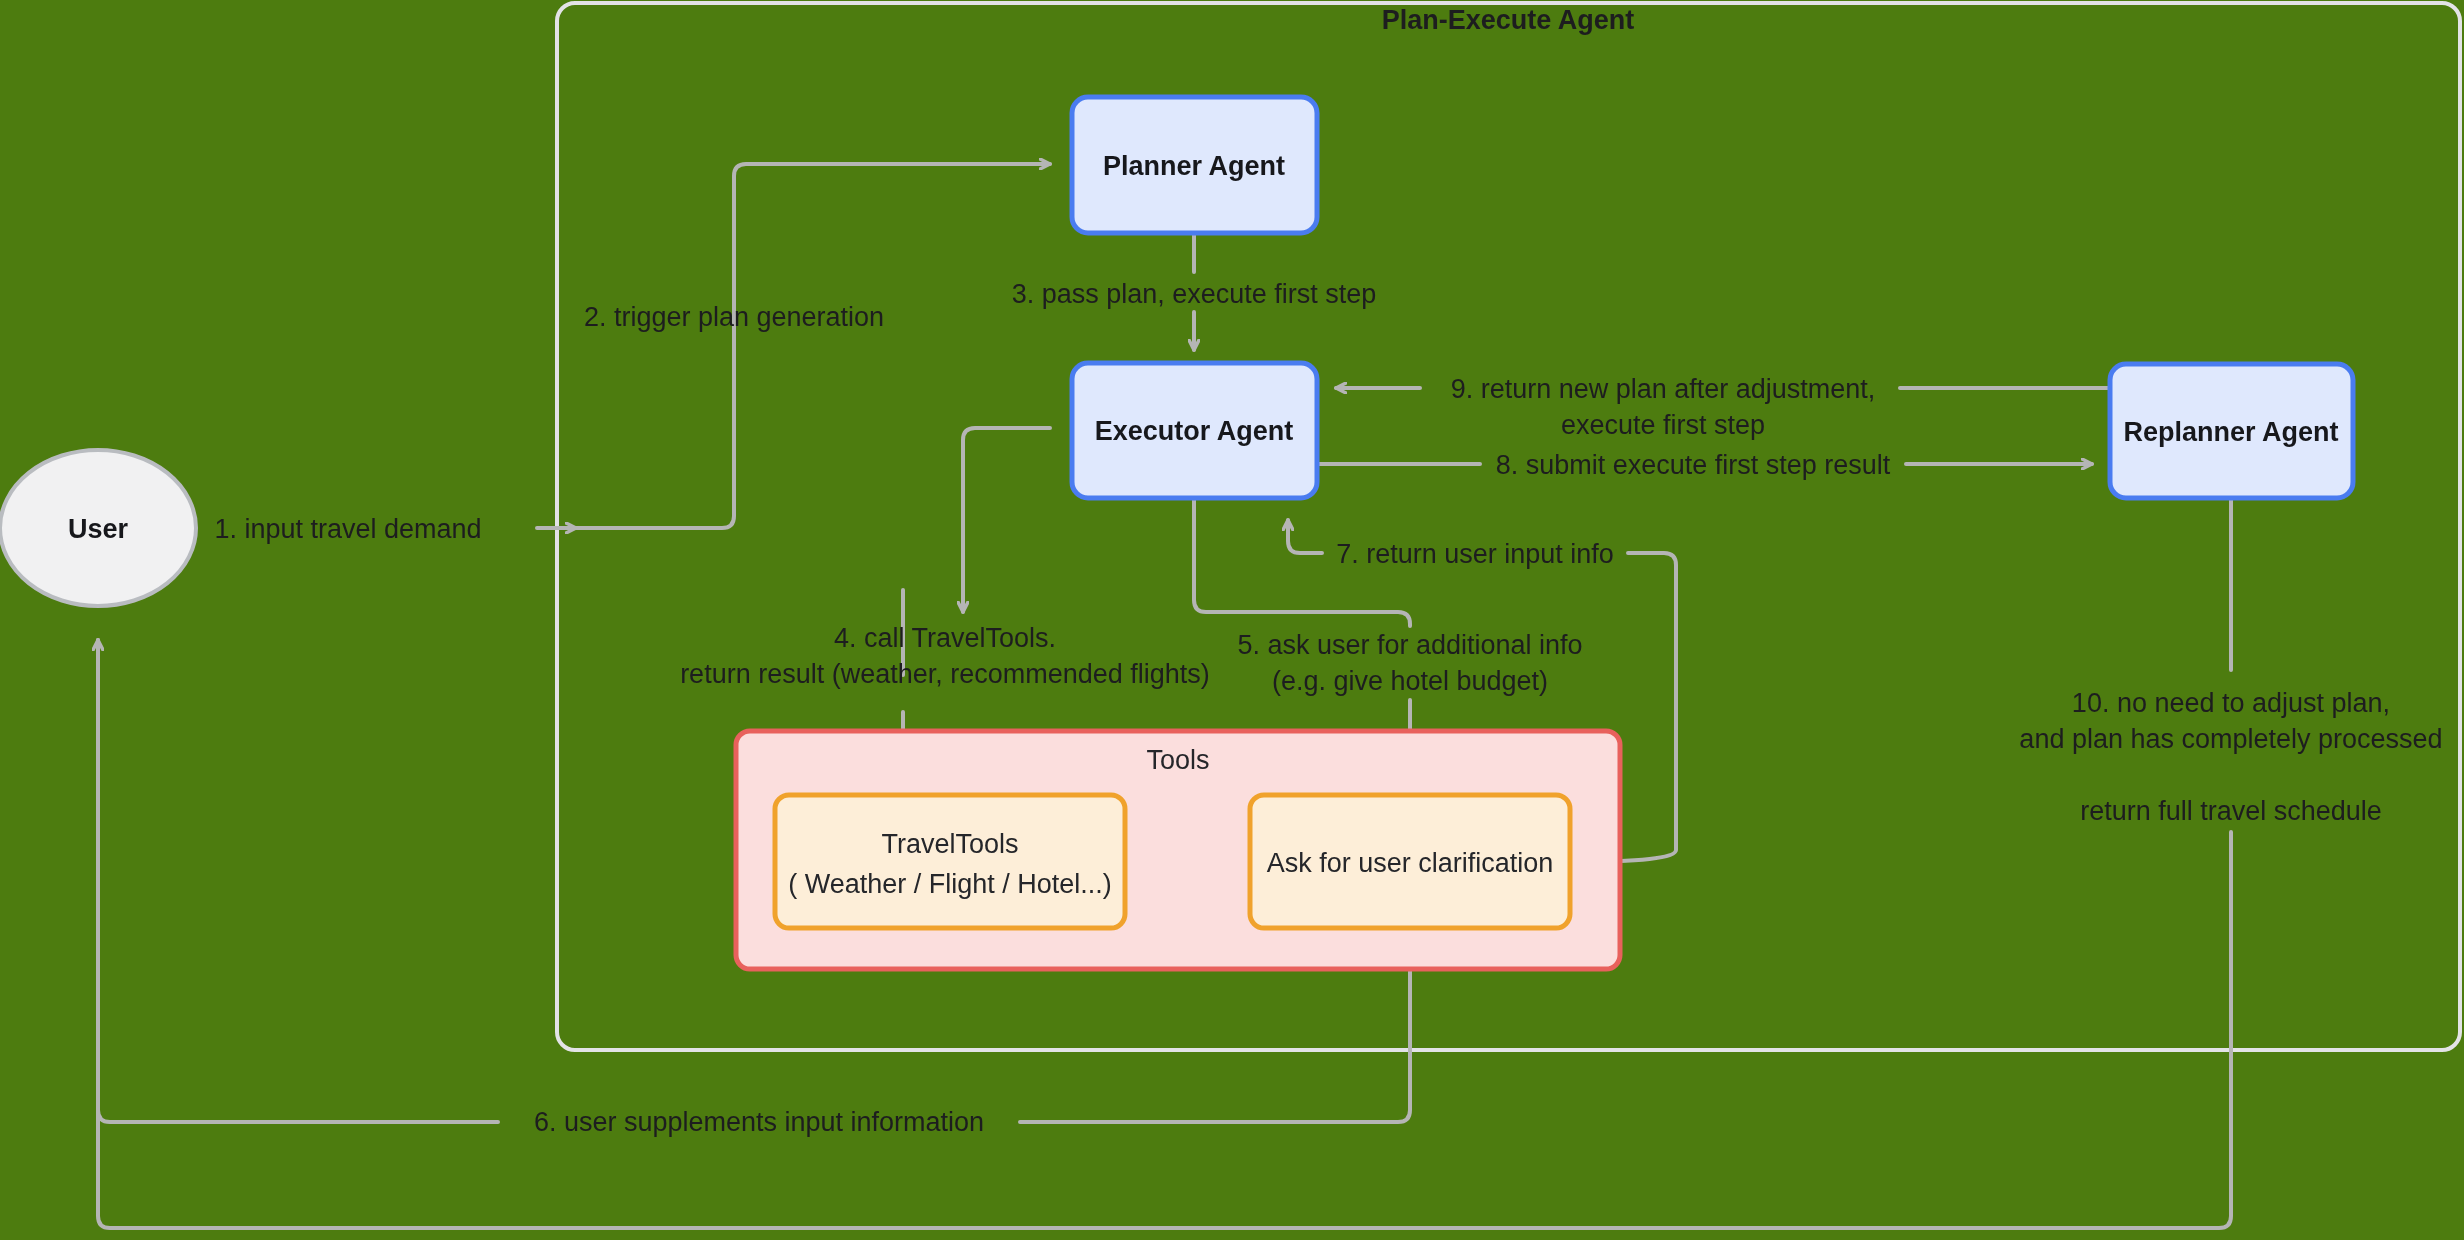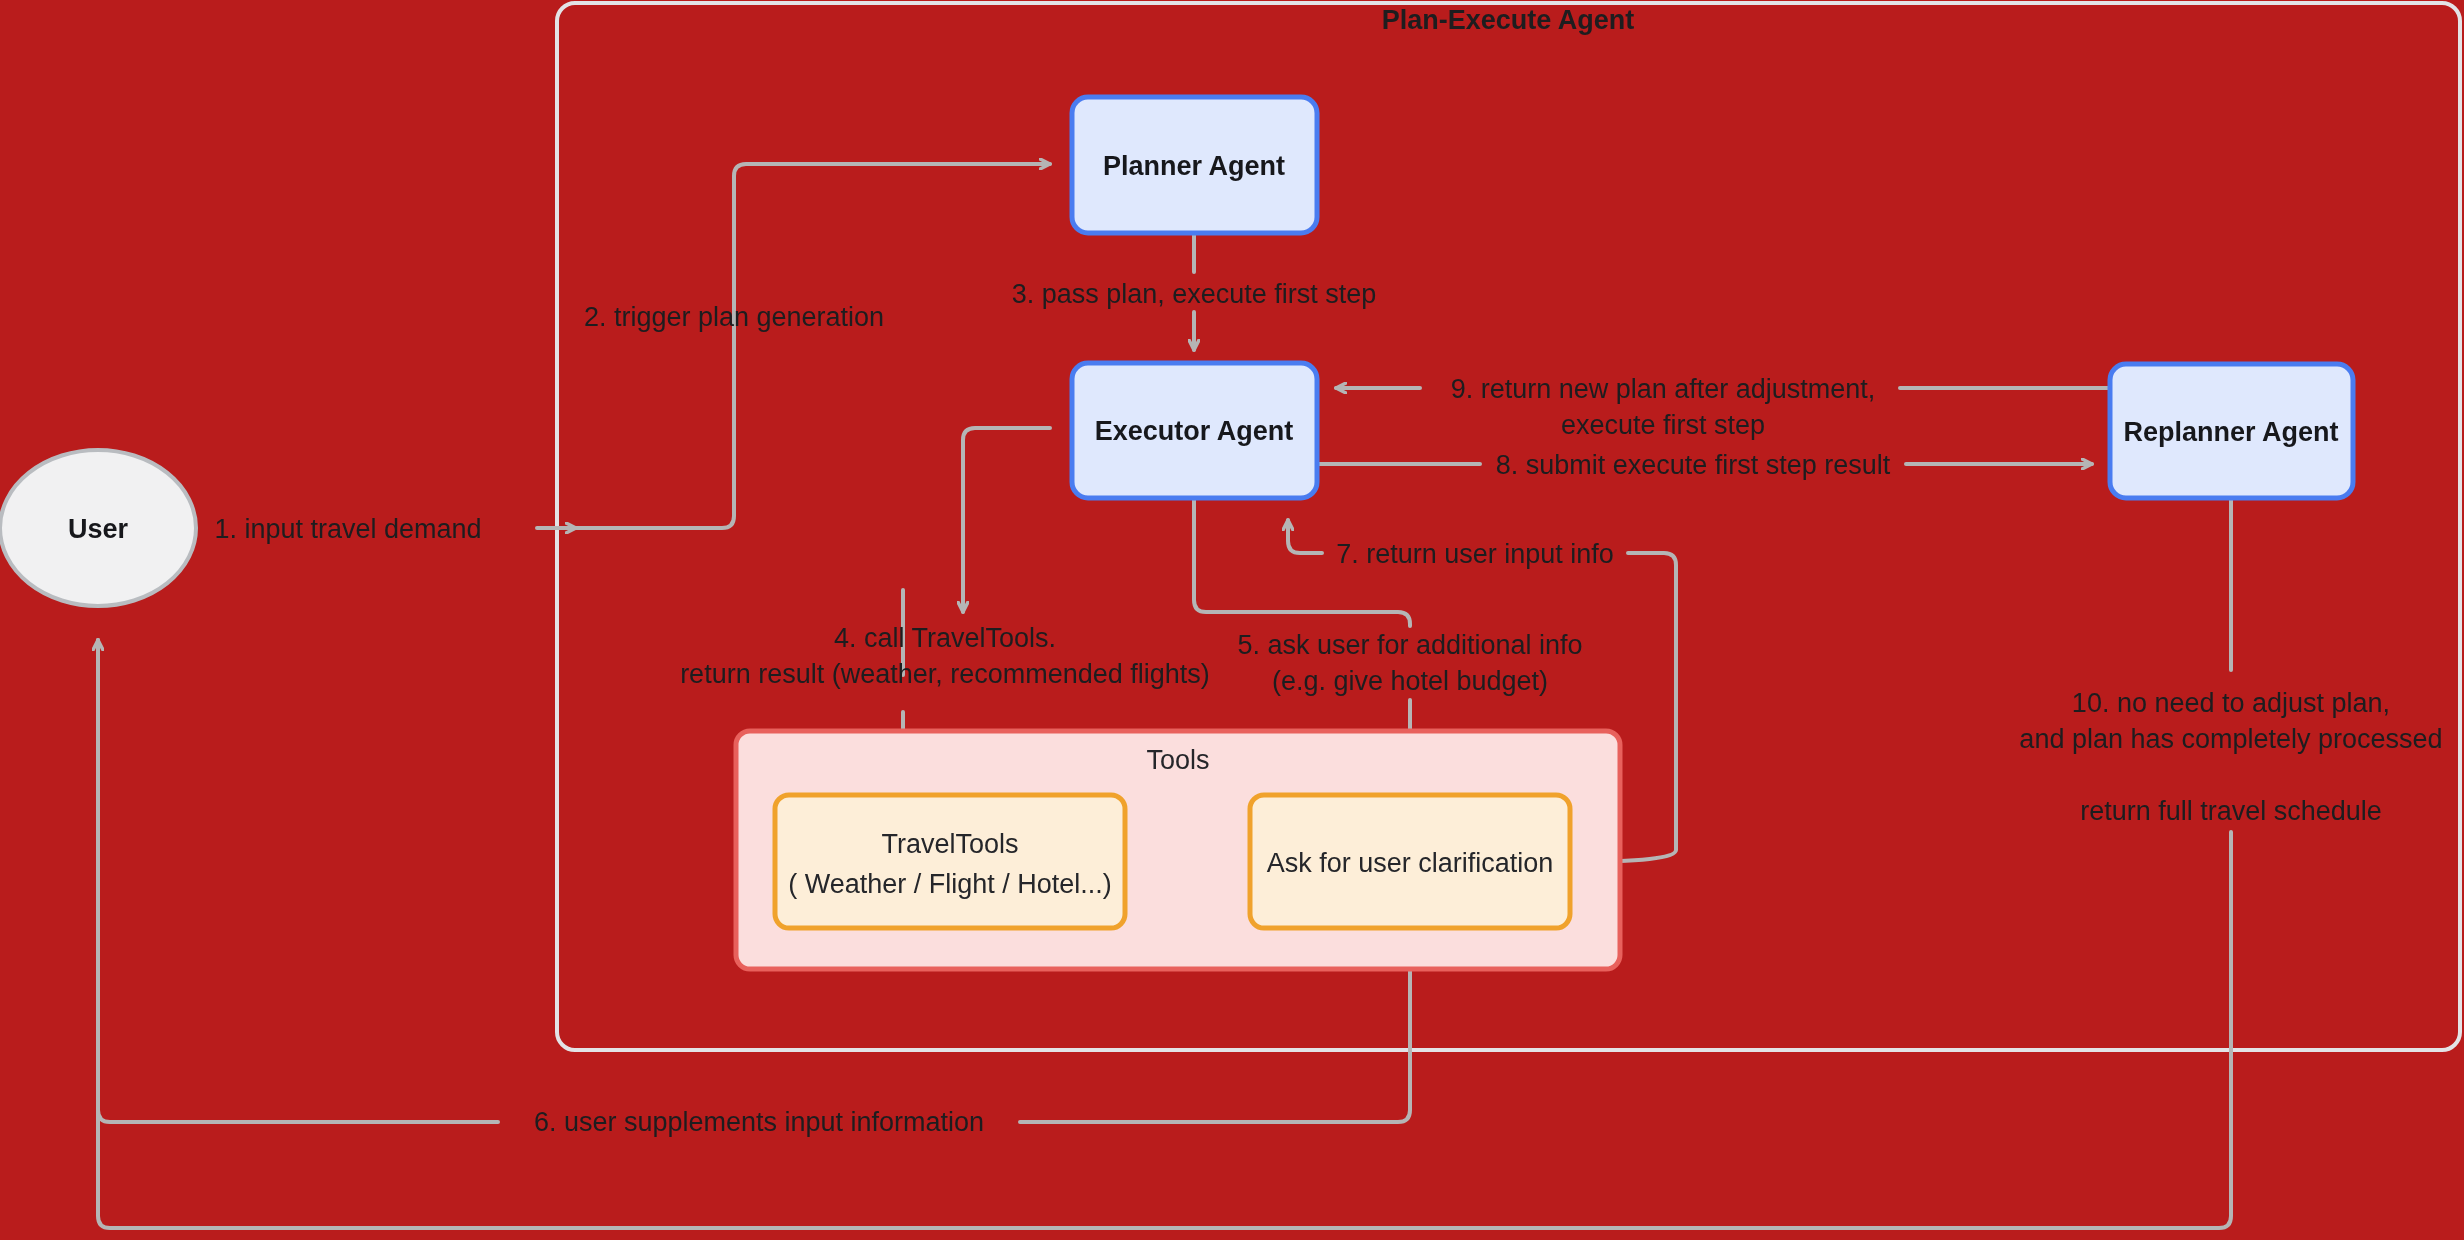--- a/index.html
+++ b/index.html
@@ -8,21 +8,21 @@
     padding: 0;
     background: #ffffff;
   }
   body {
     font-family: "Liberation Sans", sans-serif;
   }
   #stage {
     position: relative;
     width: 2464px;
     height: 1240px;
-    background: #b91c1c;
+    background: #4d7c0f;
     overflow: hidden;
   }
   svg.diagram {
     position: absolute;
     left: 0;
     top: 0;
     width: 2464px;
     height: 1240px;
   }
   .edge-line {

